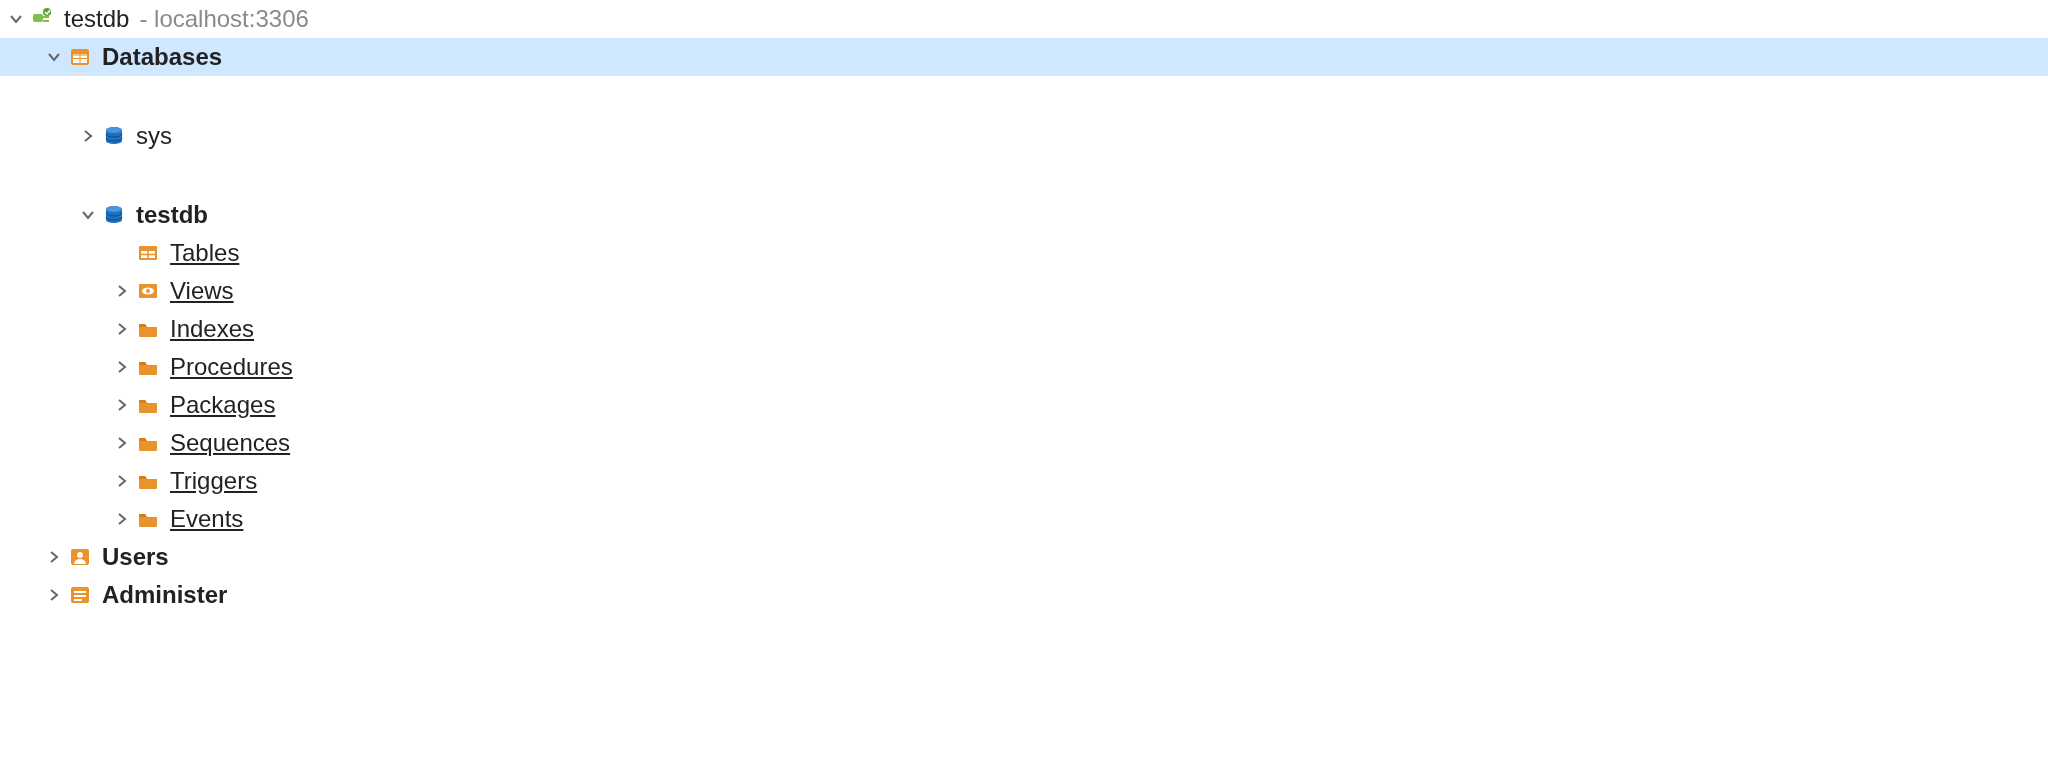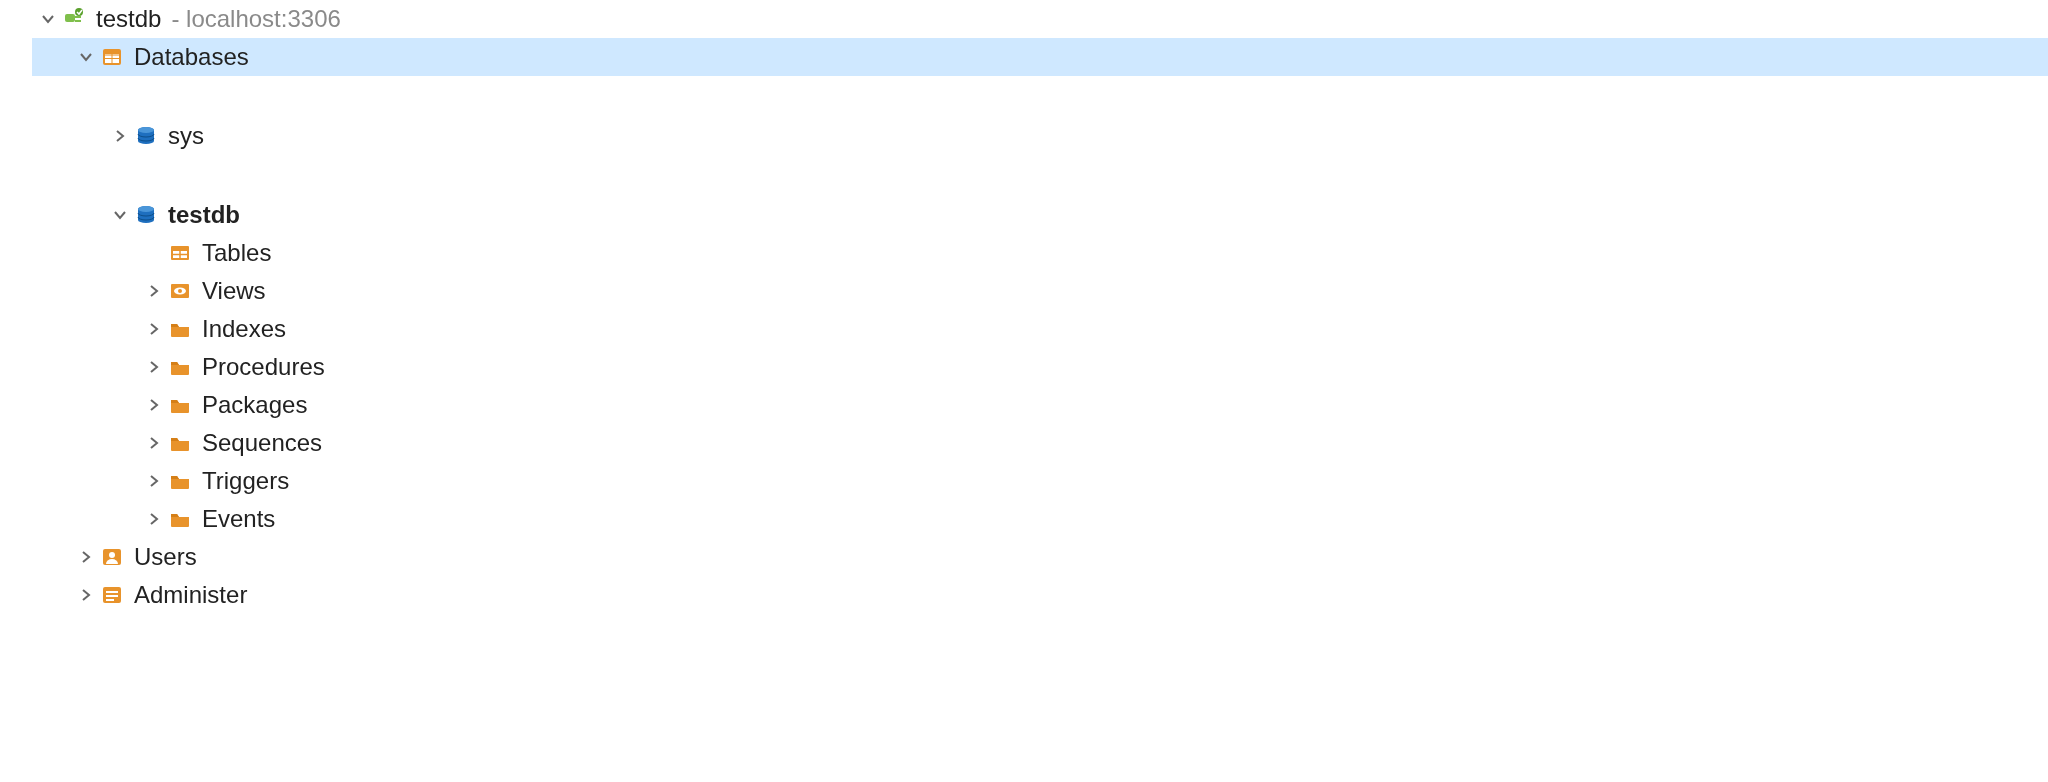--- a/index.html
+++ b/index.html
@@ -8,21 +8,20 @@
     width: 2048px;
     height: 782px;
     background: #ffffff;
     font-family: "Segoe UI", Arial, sans-serif;
     font-size: 24px;
     color: #222;
     overflow: hidden;
   }
   .tree {
     padding-top: 0px;
-    padding-left: 32px;
   }
   .row {
     display: flex;
     align-items: center;
     height: 38px;
     white-space: nowrap;
   }
   .row.selected {
     background: #cfe8ff;
   }
@@ -50,23 +49,23 @@
   .label {
     color: #222;
   }
   .bold { font-weight: 700; }
   .meta {
     color: #8a8a8a;
     margin-left: 10px;
   }
   
   .ind0 { padding-left: 6px; }
-  .ind1 { padding-left: 44px; }
+  .ind1 { padding-left: 44px; font-weight: bold; }
   .ind2 { padding-left: 78px; margin-top: 41px; }
-  .ind3 { padding-left: 112px; }
+  .ind3 { padding-left: 112px; text-decoration: underline; }
 </style>
 </head>
 <body>
 
 <svg width="0" height="0" style="position:absolute">
   <defs>
 
     <g id="chev-right">
         <path d="M3 1 L9 6 L3 11" fill="none" stroke="#666" stroke-width="2"></path>
       </g>

